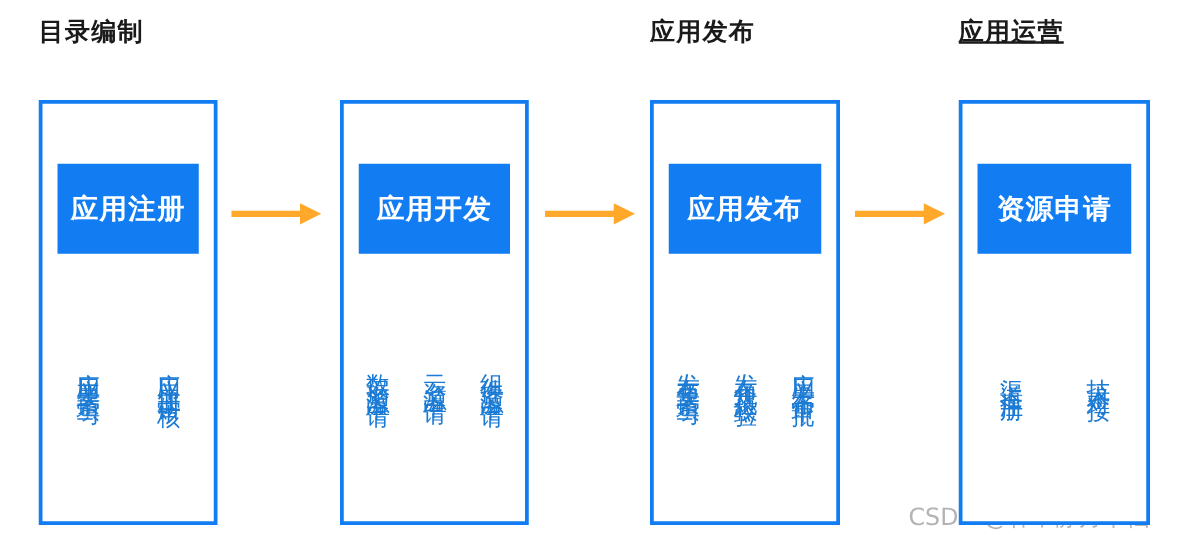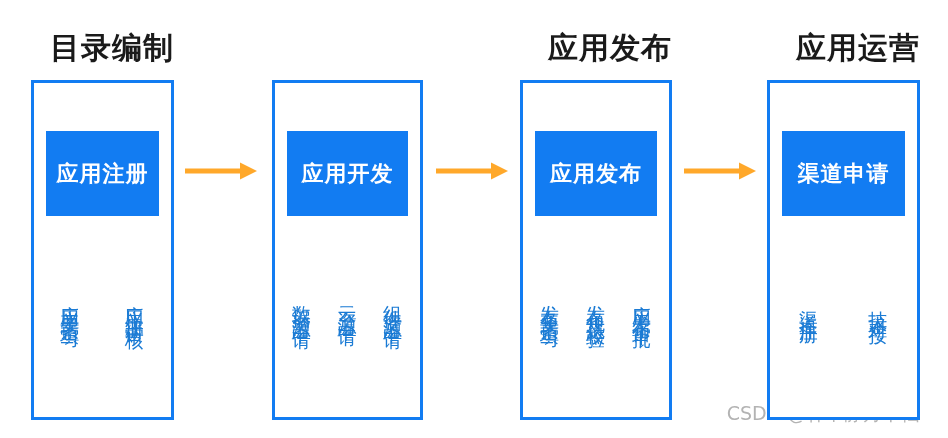--- a/index.html
+++ b/index.html
@@ -17,51 +17,51 @@
     position: relative;
     width: 948px;
     height: 438px;
     background: var(--background);
     font-family: "DejaVu Sans", "Liberation Sans", sans-serif;
     overflow: hidden;
   }
 
   .stage-title {
     position: absolute;
-    top: 28px;
-    font-size: 30px;
+    top: 12px;
+    font-size: 20px;
     font-weight: 700;
     color: var(--title_color);
-    text-align: right;
+    text-align: left;
     letter-spacing: 1px;
     white-space: nowrap;
   }
   .t1 { left: 31px;  width: 143px; }
   .t2 { left: 272px; width: 151px; }
   .t3 { left: 520px; width: 152px; }
-  .t4 { left: 767px; width: 153px; }
+  .t4 { left: 767px; width: 153px; text-decoration: underline; }
 
   .stage-box {
     position: absolute;
     top: 80px;
     height: 340px;
     border: 3px solid var(--accent_blue);
     background: var(--background);
     display: flex;
     flex-direction: column;
     z-index: 1;
   }
   .s1 { left: 31px;  width: 143px; }
   .s2 { left: 272px; width: 151px; }
   .s3 { left: 520px; width: 152px; }
   .s4 { left: 767px; width: 153px; }
 
   .stage-header {
     margin: 48px 12px 0 12px;
-    height: 85px;
+    height: 72px;
     background: var(--accent_blue);
     color: var(--header_text_color);
     font-size: 22px;
     font-weight: 700;
     letter-spacing: 1px;
     display: flex;
     align-items: center;
     justify-content: center;
     white-space: nowrap;
   }
@@ -150,20 +150,20 @@
       <div class="vitem">应用发布审批</div>
     </div>
   </div>
 
   <svg class="flow-arrow a3" viewBox="0 0 72 22" xmlns="http://www.w3.org/2000/svg">
     <line x1="0" y1="11" x2="57" y2="11" stroke="var(--arrow_orange)" stroke-width="5"></line>
     <polygon points="55,2.5 55,19.5 72,11" fill="var(--arrow_orange)"></polygon>
   </svg>
 
   <div class="stage-box s4">
-    <div class="stage-header">渠道申请</div>
+    <div class="stage-header">资源申请</div>
     <div class="items-row">
       <div class="vitem">渠道注册</div>
       <div class="vitem">技术对接</div>
     </div>
   </div>
 
 </div>
 
 </body></html>

